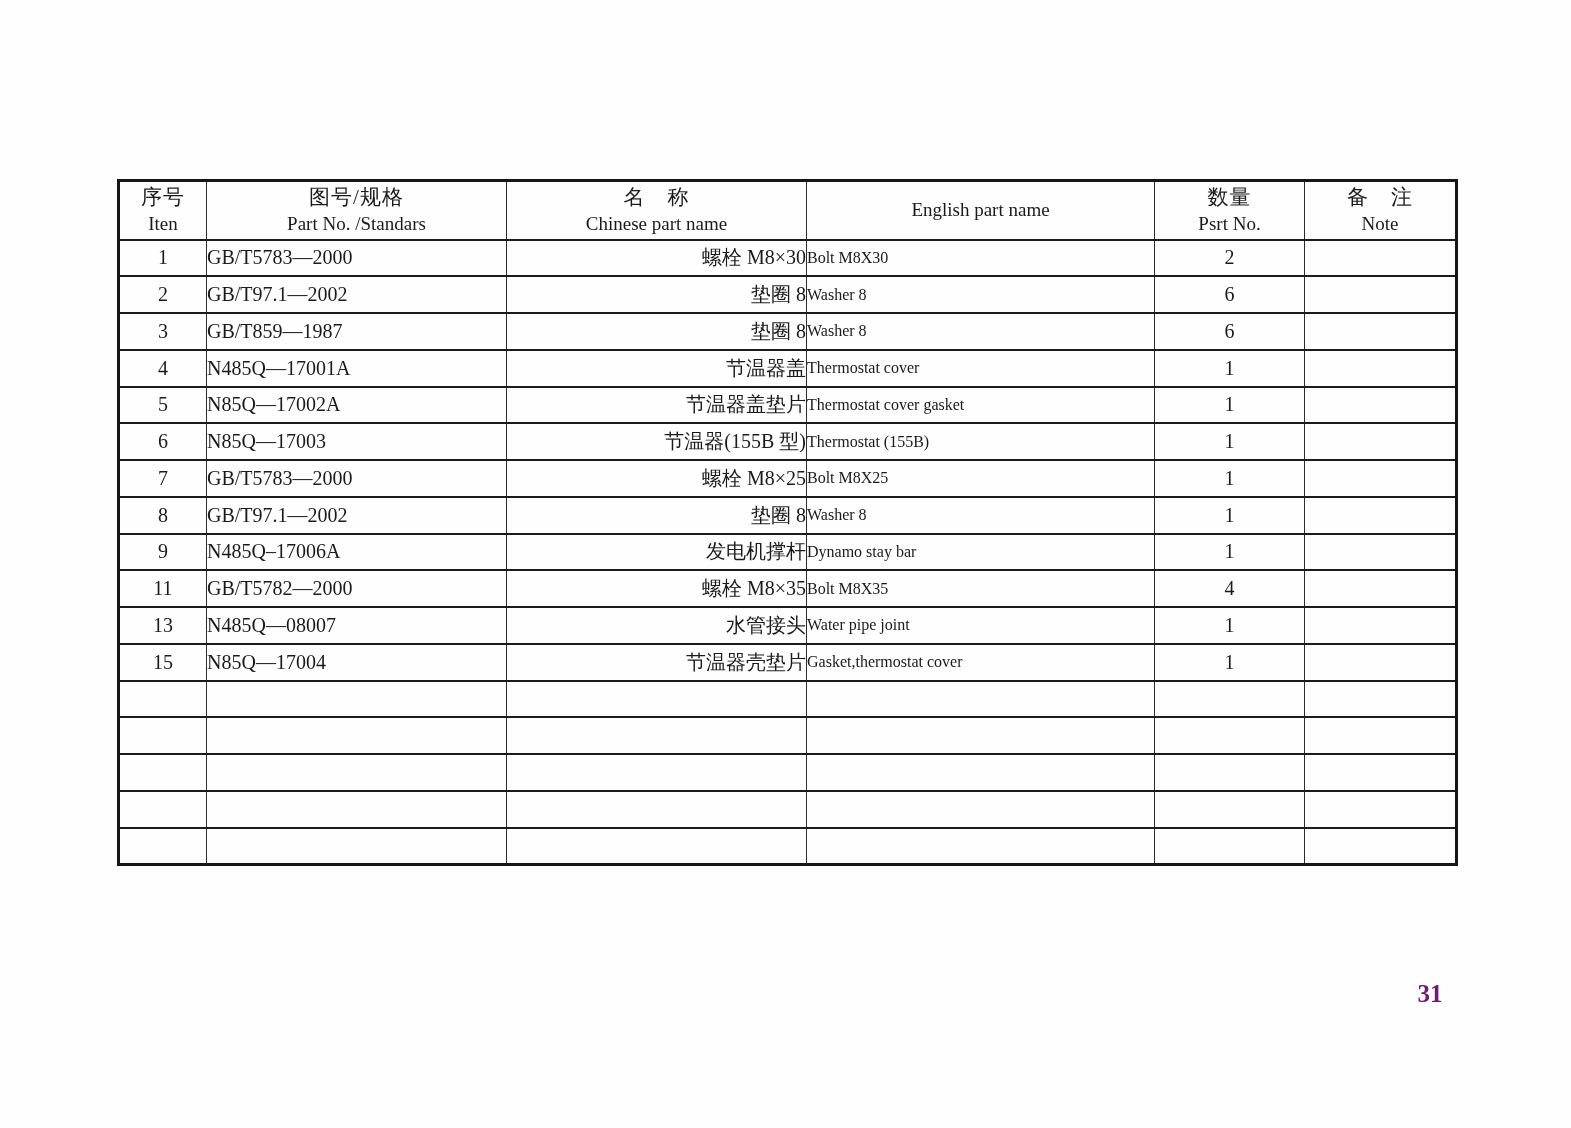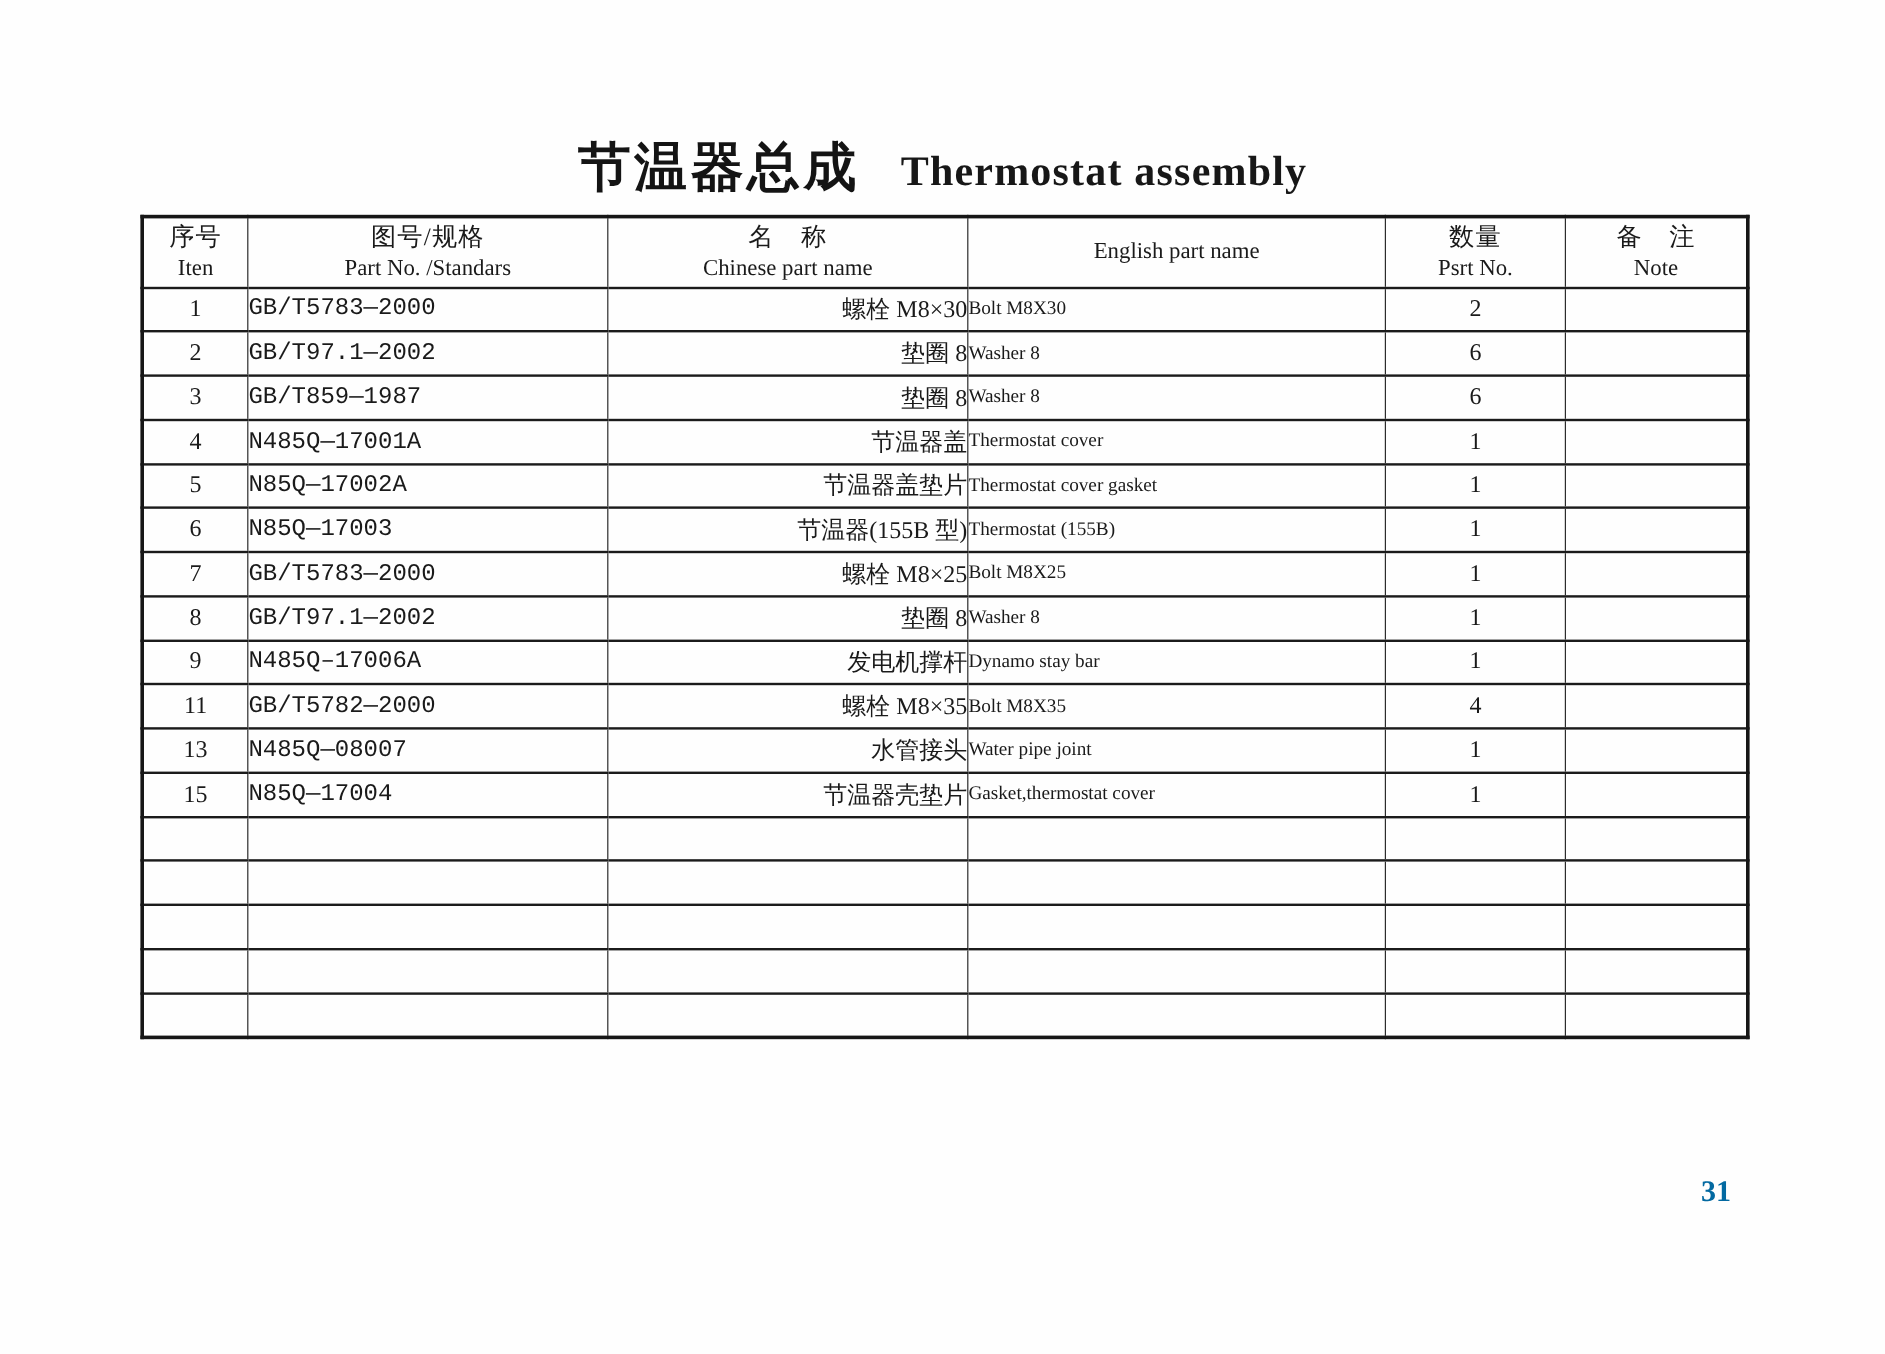--- a/index.html
+++ b/index.html
@@ -64,44 +64,41 @@
     display: flex;
     flex-direction: column;
     justify-content: center;
     align-items: center;
     height: 100%;
     line-height: 1.3;
   }
   .hdr-line1 { font-size: 21px; font-weight: 500; letter-spacing: 1px; }
   .hdr-line2 { font-size: 19px; font-weight: 400; }
   .c-item  { text-align: center; font-size: 20px; }
-  .c-part  { text-align: left; padding-left: 15px; font-size: 20px; font-family: Liberation Mono, monospace; }
+  .c-part  { text-align: left; padding-left: 15px; font-size: 20px; }
   .c-cn    { text-align: right; padding-left: 13px; font-size: 20px; }
   .c-en    { text-align: left; padding-left: 13px; font-size: 16px; }
   .c-qty   { text-align: center; font-size: 20px; }
   .c-note  { text-align: center; font-size: 20px; }
   .page-number {
     position: absolute;
     left: 1405px;
     top: 980px;
     width: 50px;
     text-align: center;
     font-size: 25px;
     font-weight: 700;
-    color: #0369a1;
+    color: #701a75;
   }
 </style>
 </head>
 <body>
 
 <div class="page">
 
-  <div class="title">
-    <span class="title-cn">节温器总成</span><span class="title-en">Thermostat assembly</span>
-  </div>
 
   <table class="parts-table">
     <colgroup>
       <col style="width:88px">
       <col style="width:300px">
       <col style="width:300px">
       <col style="width:348px">
       <col style="width:150px">
       <col style="width:152px">
     </colgroup>

